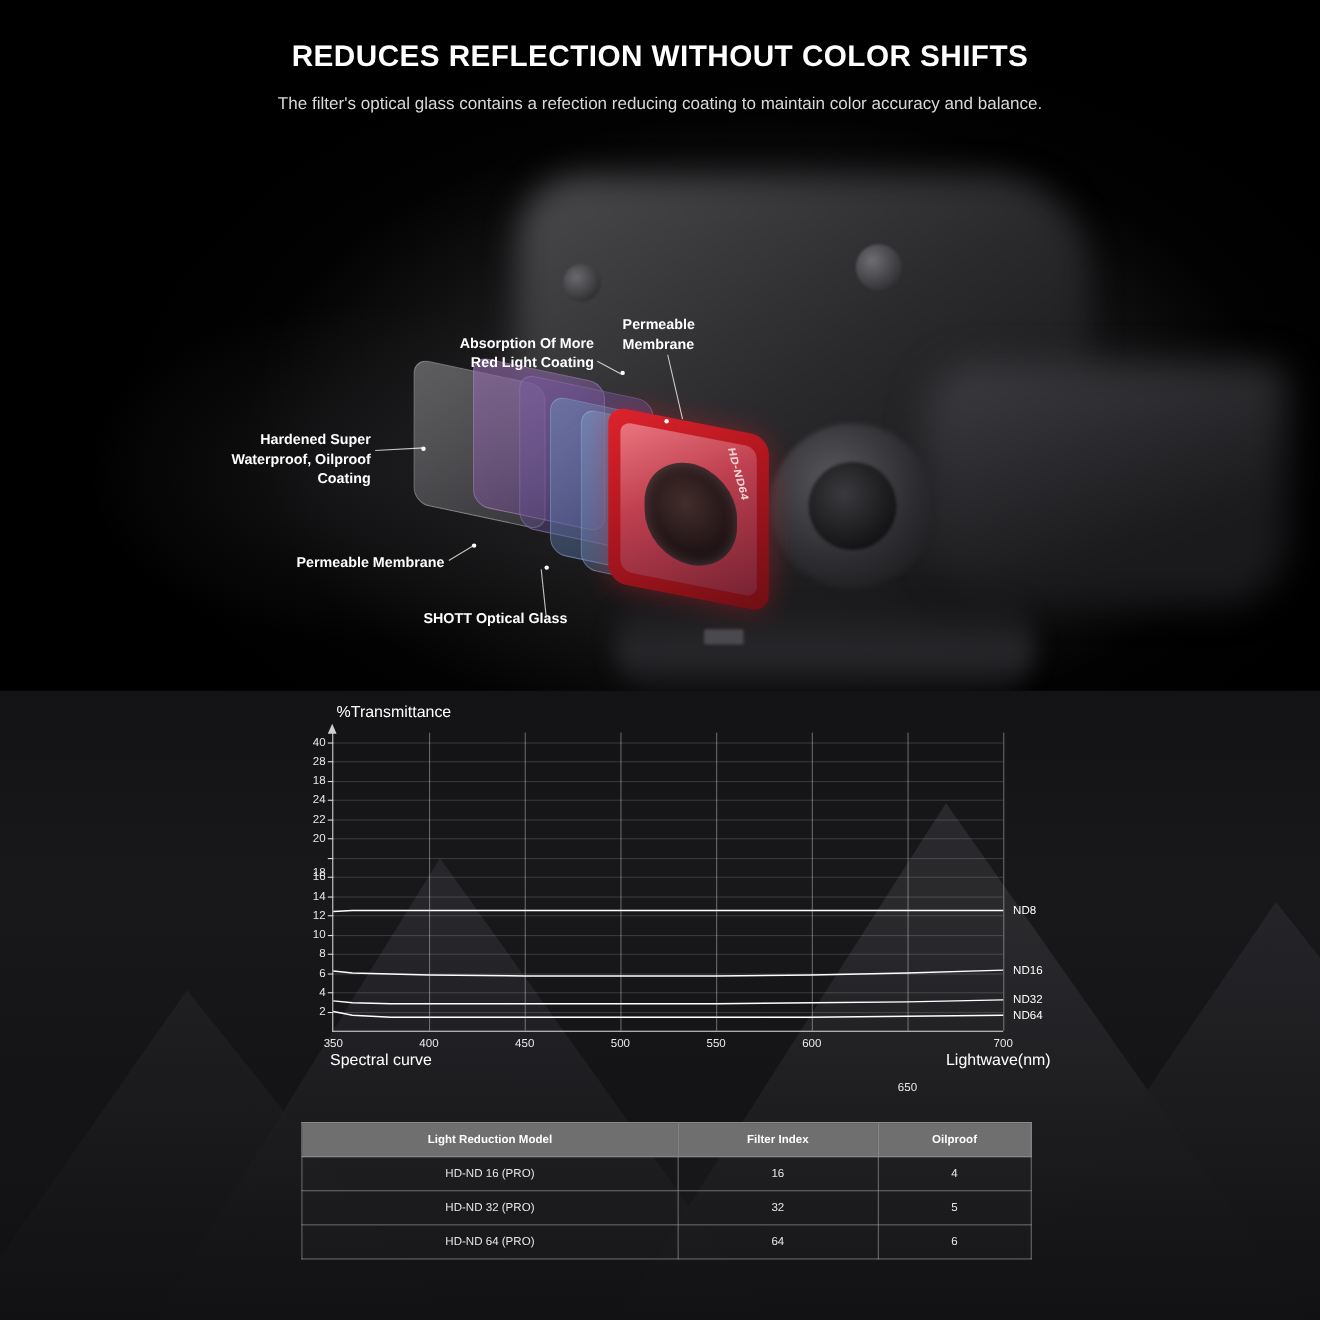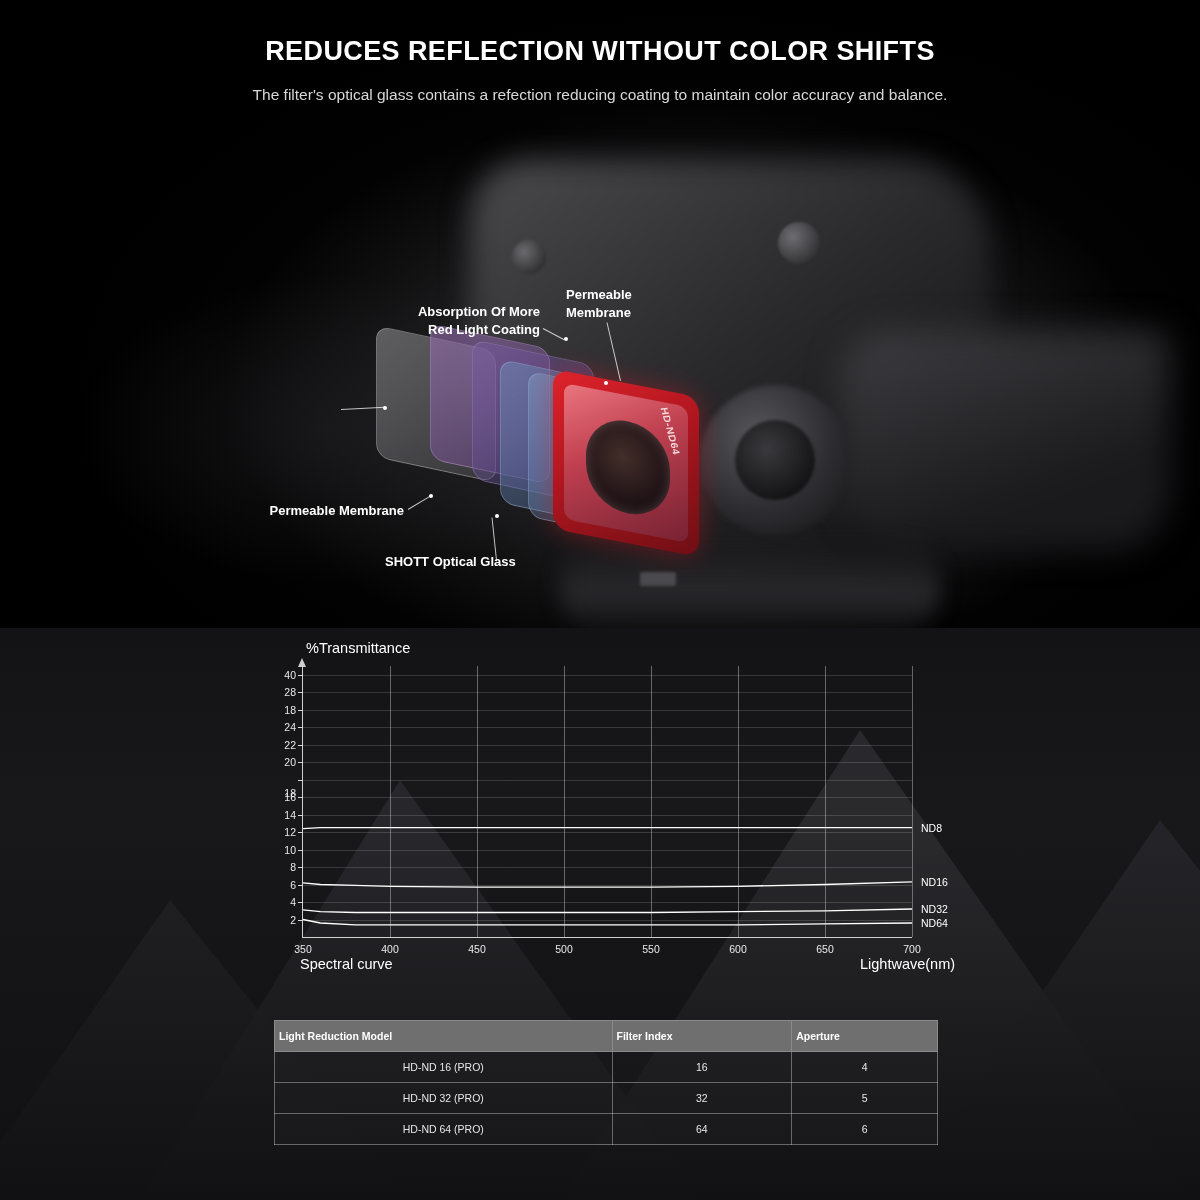--- a/index.html
+++ b/index.html
@@ -133,21 +133,21 @@
   #yaxis-arrow { position: absolute; left: 30px; top: 2px; width: 0; height: 0;
     border-left: 4.5px solid transparent; border-right: 4.5px solid transparent;
     border-bottom: 9px solid #cfcfcf; transform: translateX(-4px); }
   #xlabel-left { position: absolute; left: 28px; top: 300px; color: #fff; font-size: 14.5px; }
   #xlabel-right { position: absolute; left: 588px; top: 300px; color: #fff; font-size: 14.5px; }
 
   
   #spec-table { position: absolute; left: 274px; top: 392px; width: 664px;
     border-collapse: collapse; font-size: 10.5px; }
   #spec-table th { background: #6f6f6f; color: #fff; font-weight: bold; padding: 9px 4px;
-    text-align: left; border: 1px solid #8a8a8a; }
+    text-align: center; border: 1px solid #8a8a8a; }
   #spec-table td { color: #e6e6e6; padding: 9px 4px; text-align: center;
     border: 1px solid rgba(200,200,200,0.45); background: rgba(255,255,255,0.02); }
 </style>
 </head>
 <body>
 
 <div id="page">
 
   <div id="top-section">
 
@@ -186,20 +186,21 @@
     <div class="dot" style="left:383px; top:406px;"></div>
 
     <div class="lead" style="left:408px; top:509px; width:26px; transform: rotate(-31deg);"></div>
     <div class="dot" style="left:429px; top:494px;"></div>
 
     <div class="lead" style="left:492px; top:517px; width:44px; transform: rotate(84deg);"></div>
     <div class="dot" style="left:495px; top:514px;"></div>
 
     <div class="callout" id="c-absorption">Absorption Of More Red Light Coating</div>
     <div class="callout" id="c-permeable-top">Permeable Membrane</div>
+    <div class="callout" id="c-hardened">Hardened Super Waterproof, Oilproof Coating</div>
     <div class="callout" id="c-permeable-mid">Permeable Membrane</div>
     <div class="callout" id="c-shott">SHOTT Optical Glass</div>
 
   </div>
 
   <div id="bottom-section">
     <div class="mtn" id="mtn-a"></div>
     <div class="mtn" id="mtn-b"></div>
     <div class="mtn" id="mtn-c"></div>
     <div class="mtn" id="mtn-d"></div>
@@ -259,21 +260,21 @@
           <div class="xtick" style="left: 87px;">400</div>
           <div class="gridv" style="left: 174px;"></div>
           <div class="xtick" style="left: 174px;">450</div>
           <div class="gridv" style="left: 261px;"></div>
           <div class="xtick" style="left: 261px;">500</div>
           <div class="gridv" style="left: 348px;"></div>
           <div class="xtick" style="left: 348px;">550</div>
           <div class="gridv" style="left: 435px;"></div>
           <div class="xtick" style="left: 435px;">600</div>
           <div class="gridv" style="left: 522px;"></div>
-          <div class="xtick" style="left: 522px;">650</div>
+          <div class="xtick" style="left: 522px; margin-top: 40px;">650</div>
           <div class="gridv" style="left: 609px;"></div>
           <div class="xtick" style="left: 609px;">700</div>
           <div class="serieslabel" style="top: 161.726px;">ND8</div>
           <div class="serieslabel" style="top: 215.926px;">ND16</div>
           <div class="serieslabel" style="top: 243.026px;">ND32</div>
           <div class="serieslabel" style="top: 257.013px;">ND64</div>
           <svg class="curve" viewBox="0 0 609 271">
             <polyline points="0.0,162.6 17.4,161.7 52.2,161.7 87.0,161.7 174.0,161.7 261.0,161.7 348.0,161.7 435.0,161.7 522.0,161.7 609.0,161.7" fill="none" stroke="#ffffff" stroke-width="1.3"></polyline>
             <polyline points="0.0,216.8 17.4,218.5 52.2,219.4 87.0,220.3 174.0,221.2 261.0,221.2 348.0,221.2 435.0,220.3 522.0,218.5 609.0,215.9" fill="none" stroke="#ffffff" stroke-width="1.3"></polyline>
             <polyline points="0.0,243.9 17.4,245.6 52.2,246.5 87.0,246.5 174.0,246.5 261.0,246.5 348.0,246.5 435.0,245.6 522.0,244.8 609.0,243.0" fill="none" stroke="#ffffff" stroke-width="1.3"></polyline>
@@ -282,21 +283,21 @@
         </div>
       <div id="xlabel-left">Spectral curve</div>
       <div id="xlabel-right">Lightwave(nm)</div>
     </div>
 
     <table id="spec-table">
       <thead>
         <tr>
           <th>Light Reduction Model</th>
           <th>Filter Index</th>
-          <th>Aperture</th>
+          <th>Oilproof</th>
         </tr>
       </thead>
       <tbody>
         <tr>
           <td>HD-ND 16 (PRO)</td>
           <td>16</td>
           <td>4</td>
         </tr>
         <tr>
           <td>HD-ND 32 (PRO)</td>

